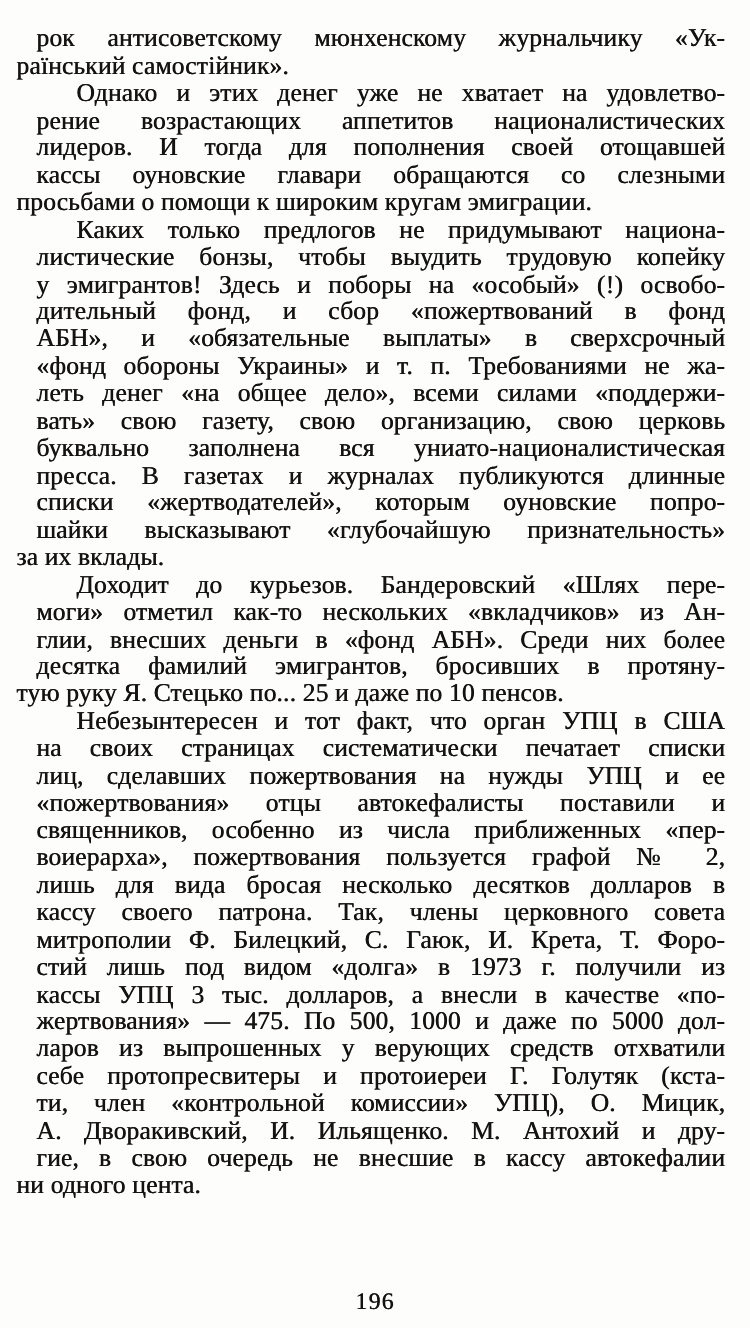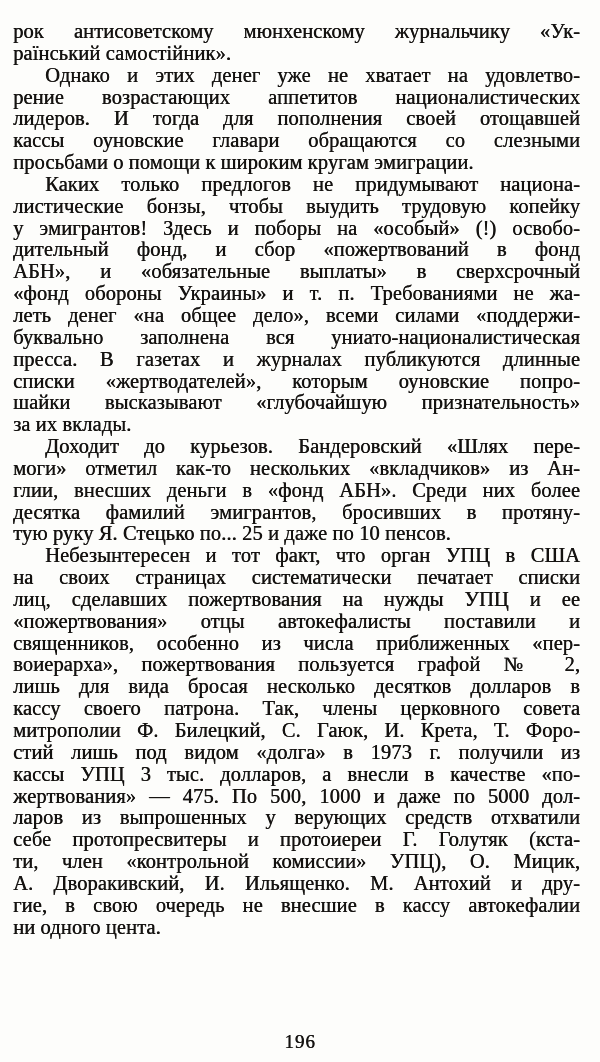--- a/index.html
+++ b/index.html
@@ -36,20 +36,21 @@
     padding: 0;
   }
   .line {
     text-align: justify;
     text-align-last: left;
     height: 21.85px;
     overflow: visible;
   }
   .line.fill {
     text-align-last: justify;
+    margin-left: 16px;
   }
   .line.indent {
     text-indent: 32px;
   }
   .page-number {
     position: absolute;
     top: 1031px;
     left: 0;
     width: 600px;
     text-align: center;
@@ -75,20 +76,21 @@
         <div class="line">просьбами о помощи к широким кругам эмиграции.</div>
       </div>
       <div class="para">
         <div class="line fill indent">Каких только предлогов не придумывают национа-</div>
         <div class="line fill">листические бонзы, чтобы выудить трудовую копейку</div>
         <div class="line fill">у эмигрантов! Здесь и поборы на «особый» (!) освобо-</div>
         <div class="line fill">дительный фонд, и сбор «пожертвований в фонд</div>
         <div class="line fill">АБН», и «обязательные выплаты» в сверхсрочный</div>
         <div class="line fill">«фонд обороны Украины» и т. п. Требованиями не жа-</div>
         <div class="line fill">леть денег «на общее дело», всеми силами «поддержи-</div>
+        <div class="line fill">вать» свою газету, свою организацию, свою церковь</div>
         <div class="line fill">буквально заполнена вся униато-националистическая</div>
         <div class="line fill">пресса. В газетах и журналах публикуются длинные</div>
         <div class="line fill">списки «жертводателей», которым оуновские попро-</div>
         <div class="line fill">шайки высказывают «глубочайшую признательность»</div>
         <div class="line">за их вклады.</div>
       </div>
       <div class="para">
         <div class="line fill indent">Доходит до курьезов. Бандеровский «Шлях пере-</div>
         <div class="line fill">моги» отметил как-то нескольких «вкладчиков» из Ан-</div>
         <div class="line fill">глии, внесших деньги в «фонд АБН». Среди них более</div>

